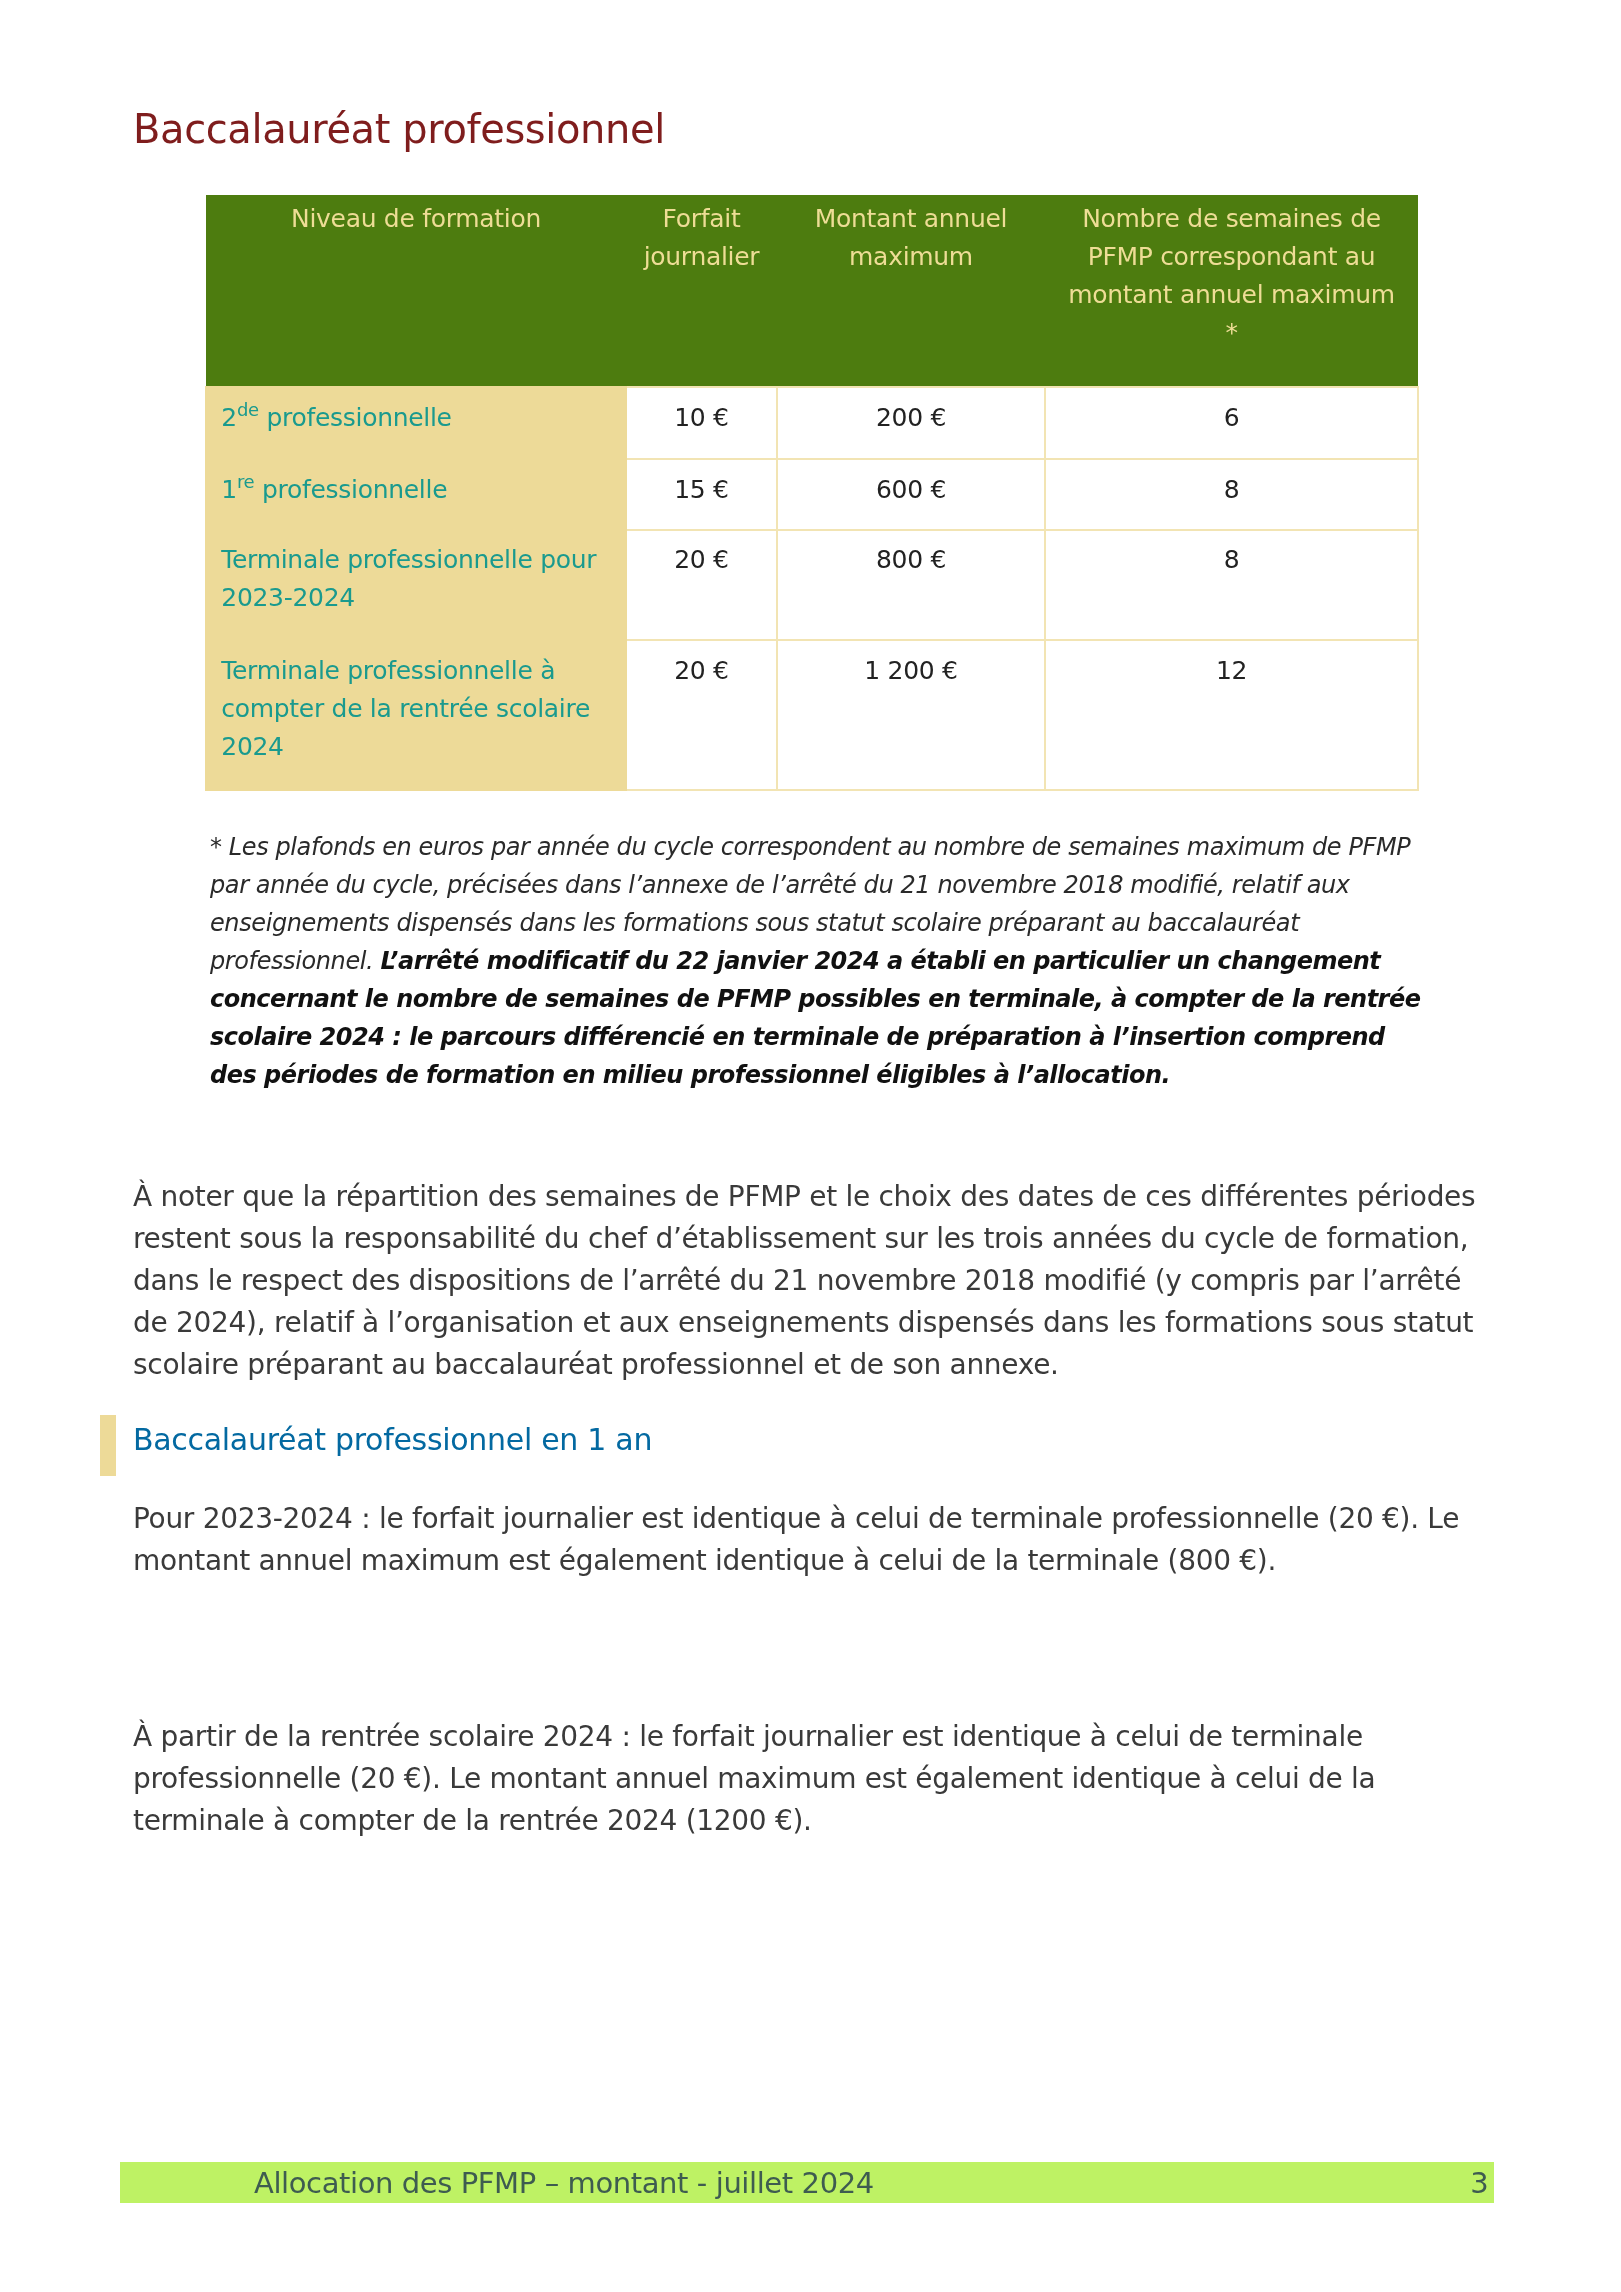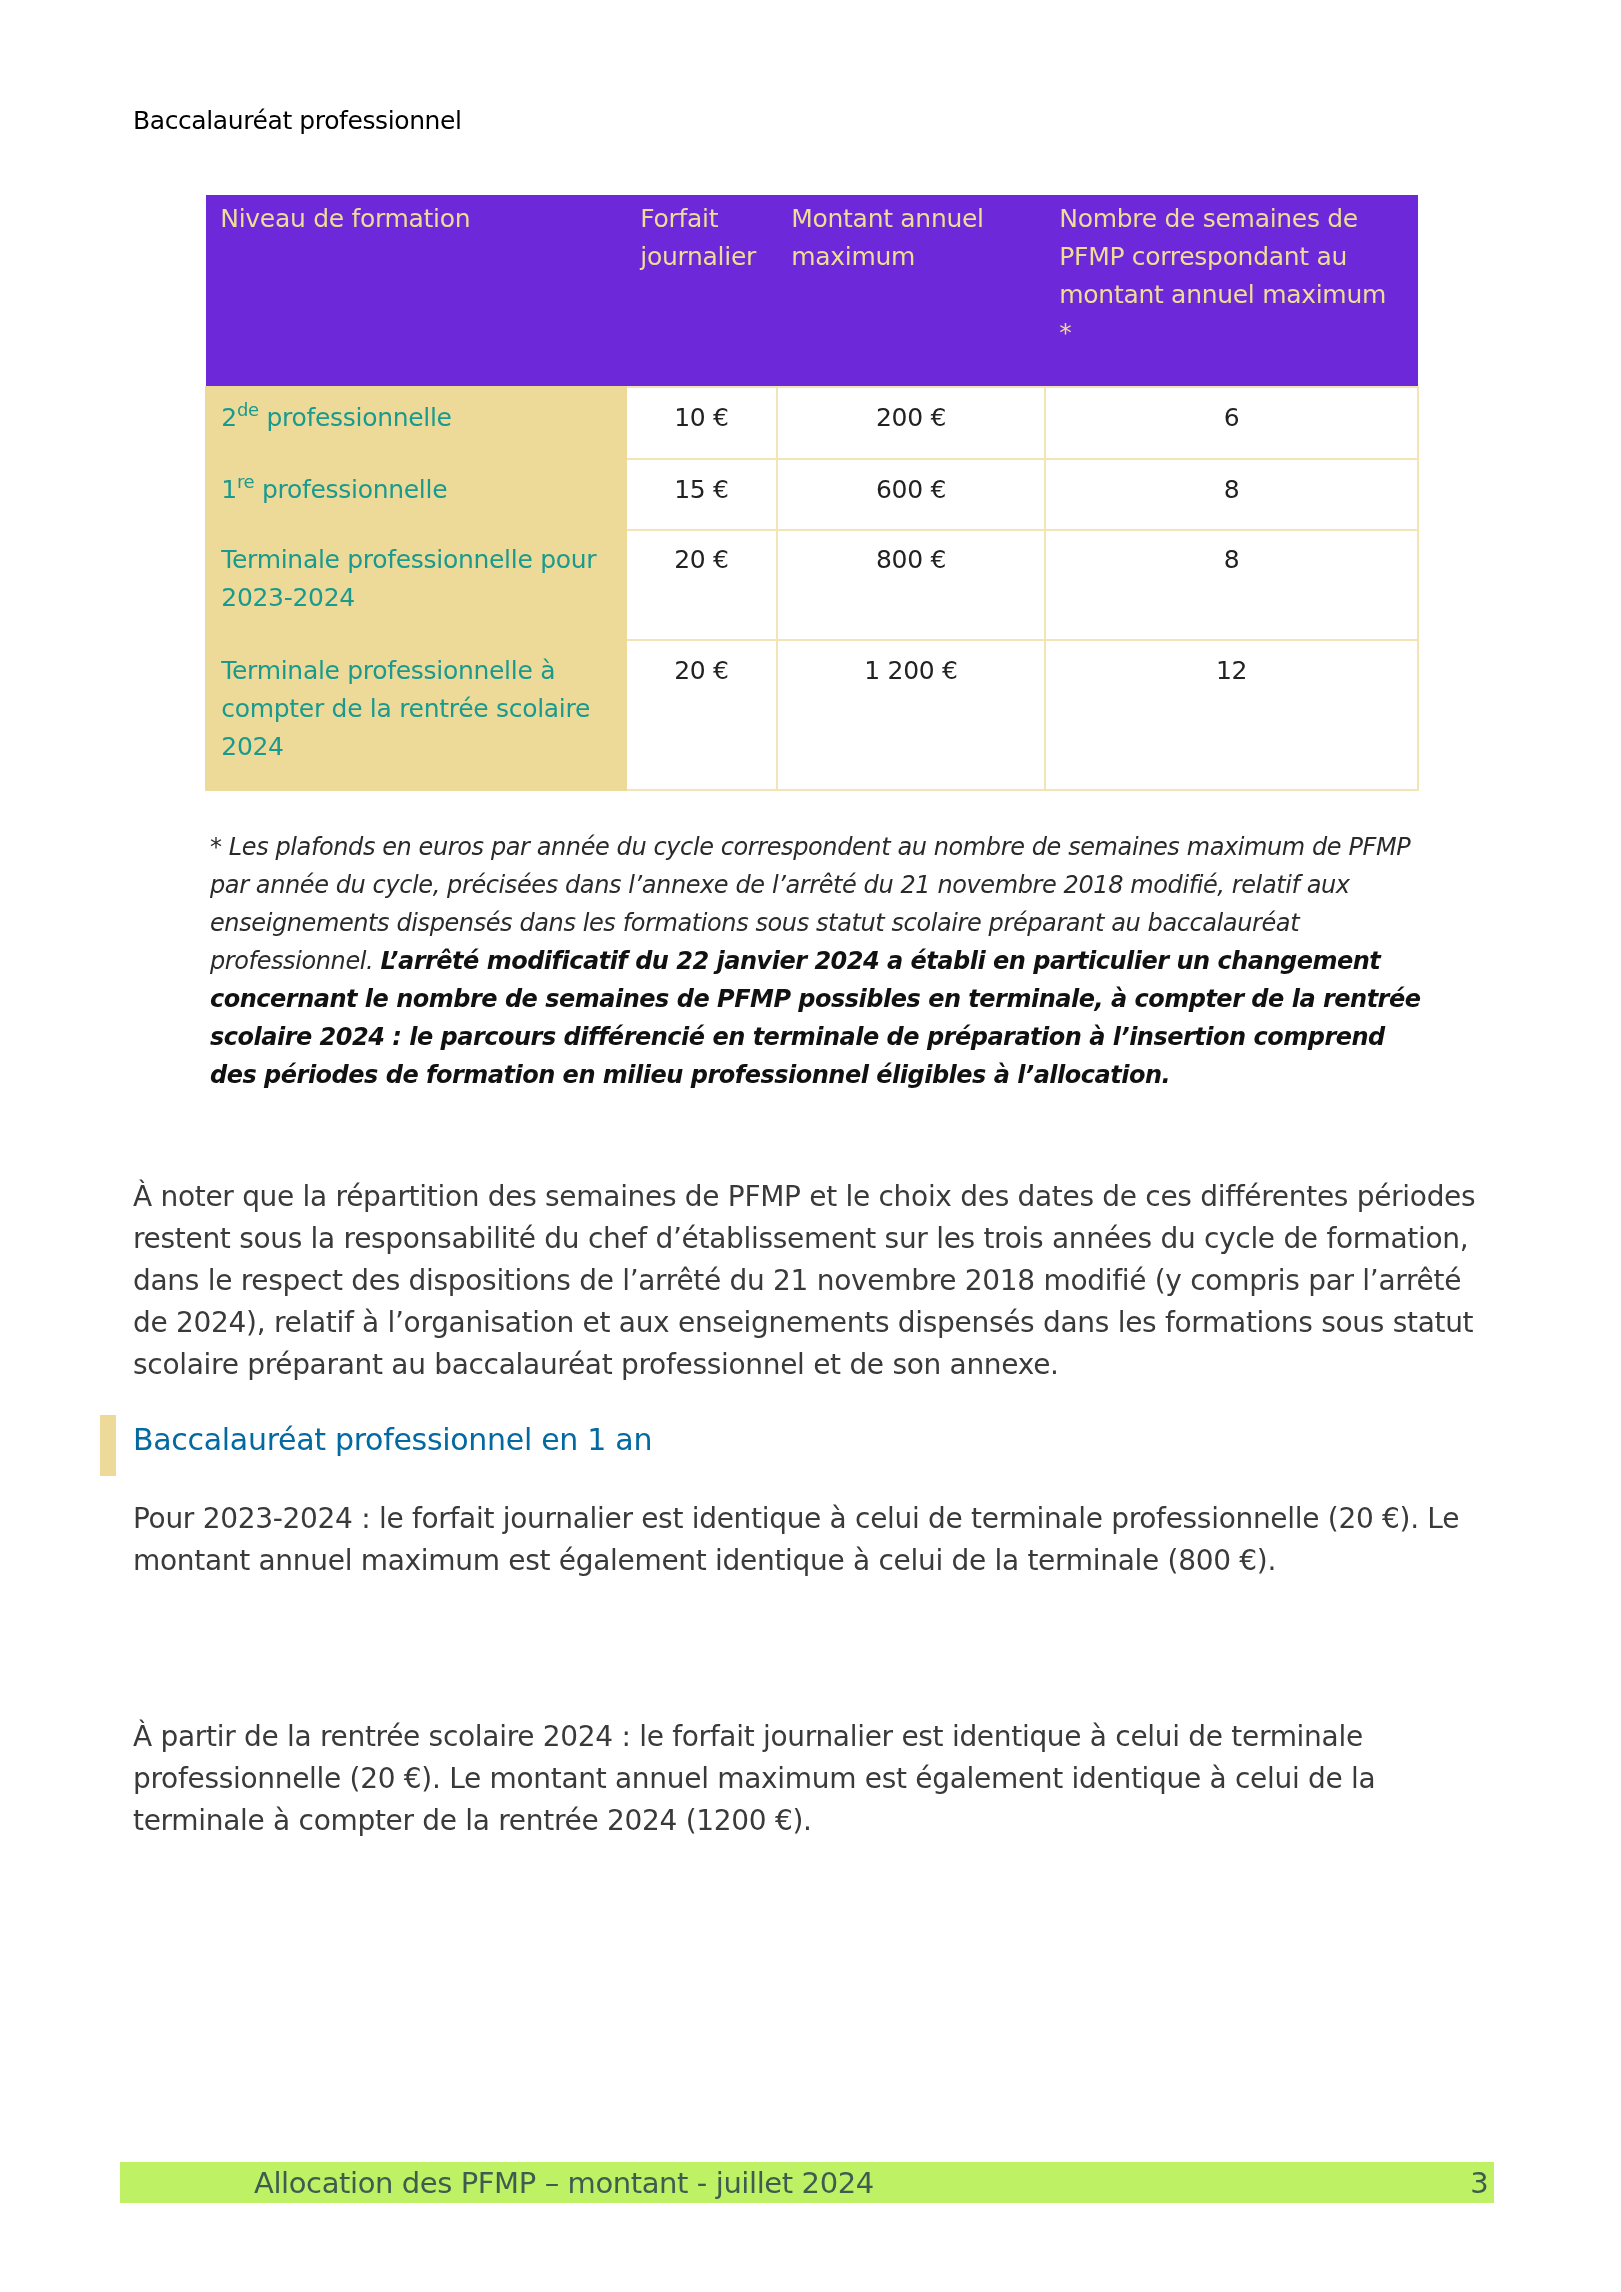--- a/index.html
+++ b/index.html
@@ -1,22 +1,22 @@
 <!DOCTYPE html>
 <html style="font-size:14.3px"><head>
 <meta charset="utf-8">
 <style>
   html, body { margin: 0; padding: 0; background: #ffffff; }
   body { width: 1621px; height: 2293px; position: relative; overflow: hidden;
          font-family: "DejaVu Sans", "Liberation Sans", sans-serif; color: #333333; }
   .abs { position: absolute; }
-  #title { left: 133px; top: 106px; font-size: 25px; color: #000000; letter-spacing: -0.4px; white-space: nowrap; }
+  #title { left: 133px; top: 106px; font-size: 40px; color: #7f1d1d; letter-spacing: -0.4px; white-space: nowrap; }
 
   #table { left: 205px; top: 195px; width: 1213px; border-collapse: collapse; table-layout: fixed; }
-  #table th { background: #6d28d9; color: #EEDD96; font-weight: normal; text-align: left; vertical-align: top;
+  #table th { background: #4d7c0f; color: #EEDD96; font-weight: normal; text-align: center; vertical-align: top;
               font-size: 25px; line-height: 38px; padding: 5.4px 14.3px 0 14.3px; height: 186px; letter-spacing: -0.3px; }
   #table td { border: 2.7px solid #F2E4B3; font-size: 25px; line-height: 38px; vertical-align: top; text-align: center;
               color: #222222; padding: 10.7px 12.5px 0 12.5px; background: #ffffff; letter-spacing: -0.3px; }
   #table td.lbl { background: #EDDA98; color: #1A9A8E; text-align: left; border-color: #EDDA98; padding-left: 14.3px; }
   #table td.lbl sup { font-size: 18px; vertical-align: 9.9px; line-height: 0; }
   #table tr.r1 td { height: 59px; }
   #table tr.r2 td { height: 58px; }
   #table tr.r3 td { height: 98px; }
   #table tr.r4 td { height: 137px; }
 

